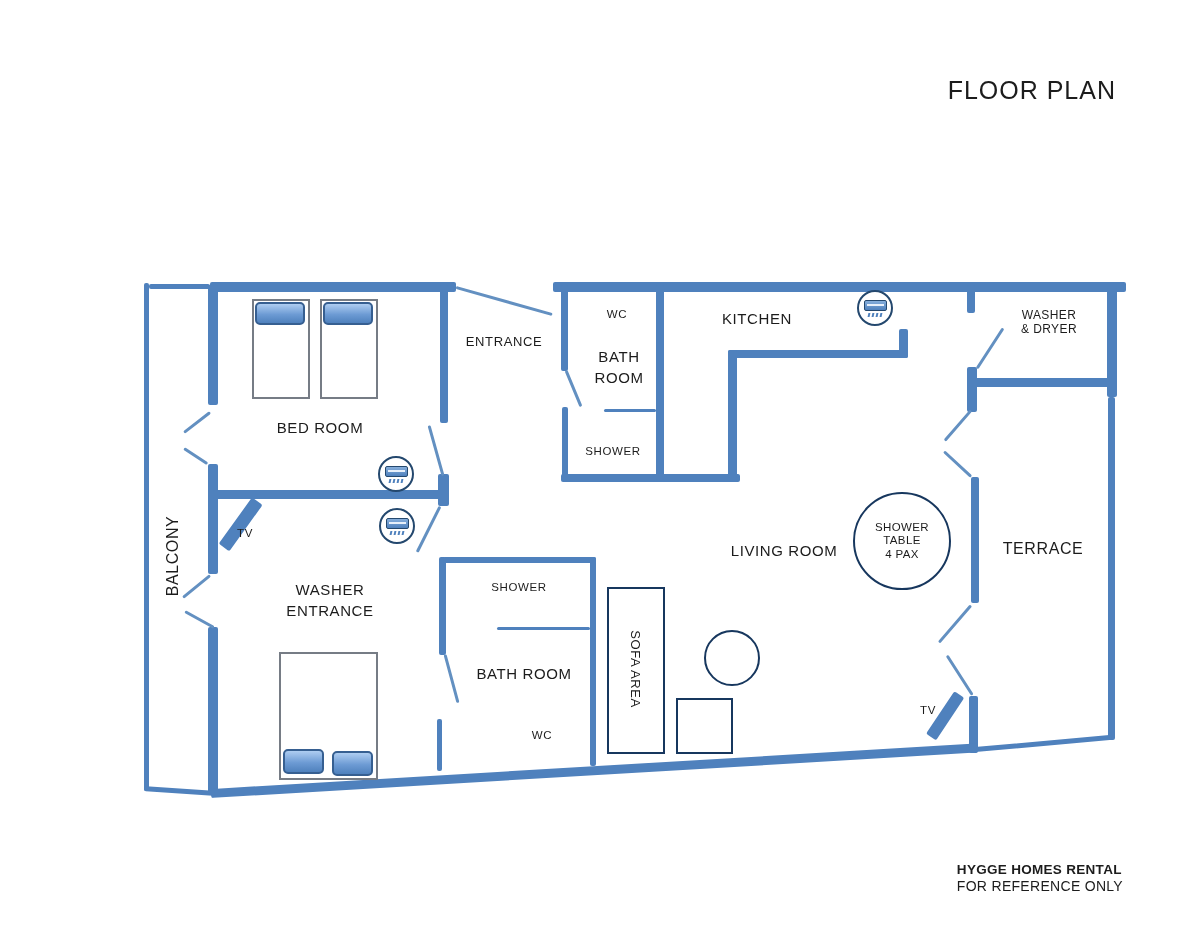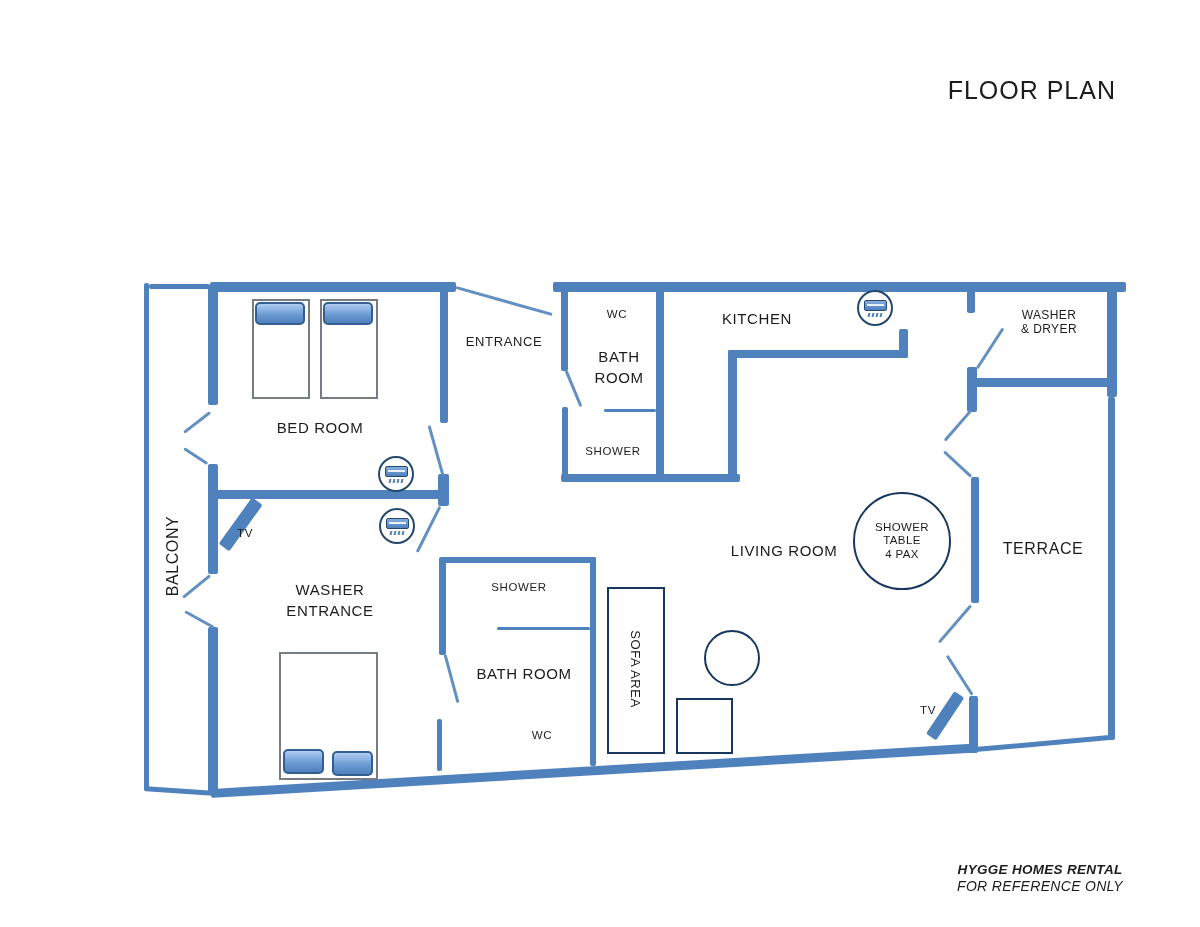--- a/index.html
+++ b/index.html
@@ -37,21 +37,21 @@
       align-items:center;justify-content:center;gap:2px;}
   .ac-body{width:21px;height:9px;background:linear-gradient(#86aedb,#4f81bd);
            border:1px solid #24486e;border-radius:2px;position:relative;}
   .ac-body:after{content:"";position:absolute;left:2px;right:2px;top:3px;height:2px;background:#e8f0fa;}
   .ac-ticks{display:flex;gap:2px;}
   .ac-ticks i{width:2px;height:4px;background:#4f81bd;display:block;transform:skewX(-12deg);}
   
   .hdr{position:absolute;top:75px;right:84px;text-align:right;}
   .hdr .t1{font-size:27px;font-weight:bold;letter-spacing:1px;line-height:30px;}
   .hdr .t2{font-size:25px;letter-spacing:1px;line-height:30px;}
-  .ftr{position:absolute;top:861px;right:77px;text-align:center;font-style:italic;}
+  .ftr{position:absolute;top:861px;right:77px;text-align:left;}
   .ftr .f1{font-size:13.5px;font-weight:bold;letter-spacing:.3px;line-height:17px;}
   .ftr .f2{font-size:14px;letter-spacing:.3px;line-height:17px;}
 </style>
 </head>
 <body>
 
 <div class="canvas">
 
   <div class="hdr">
     <div class="t2">FLOOR PLAN</div>

